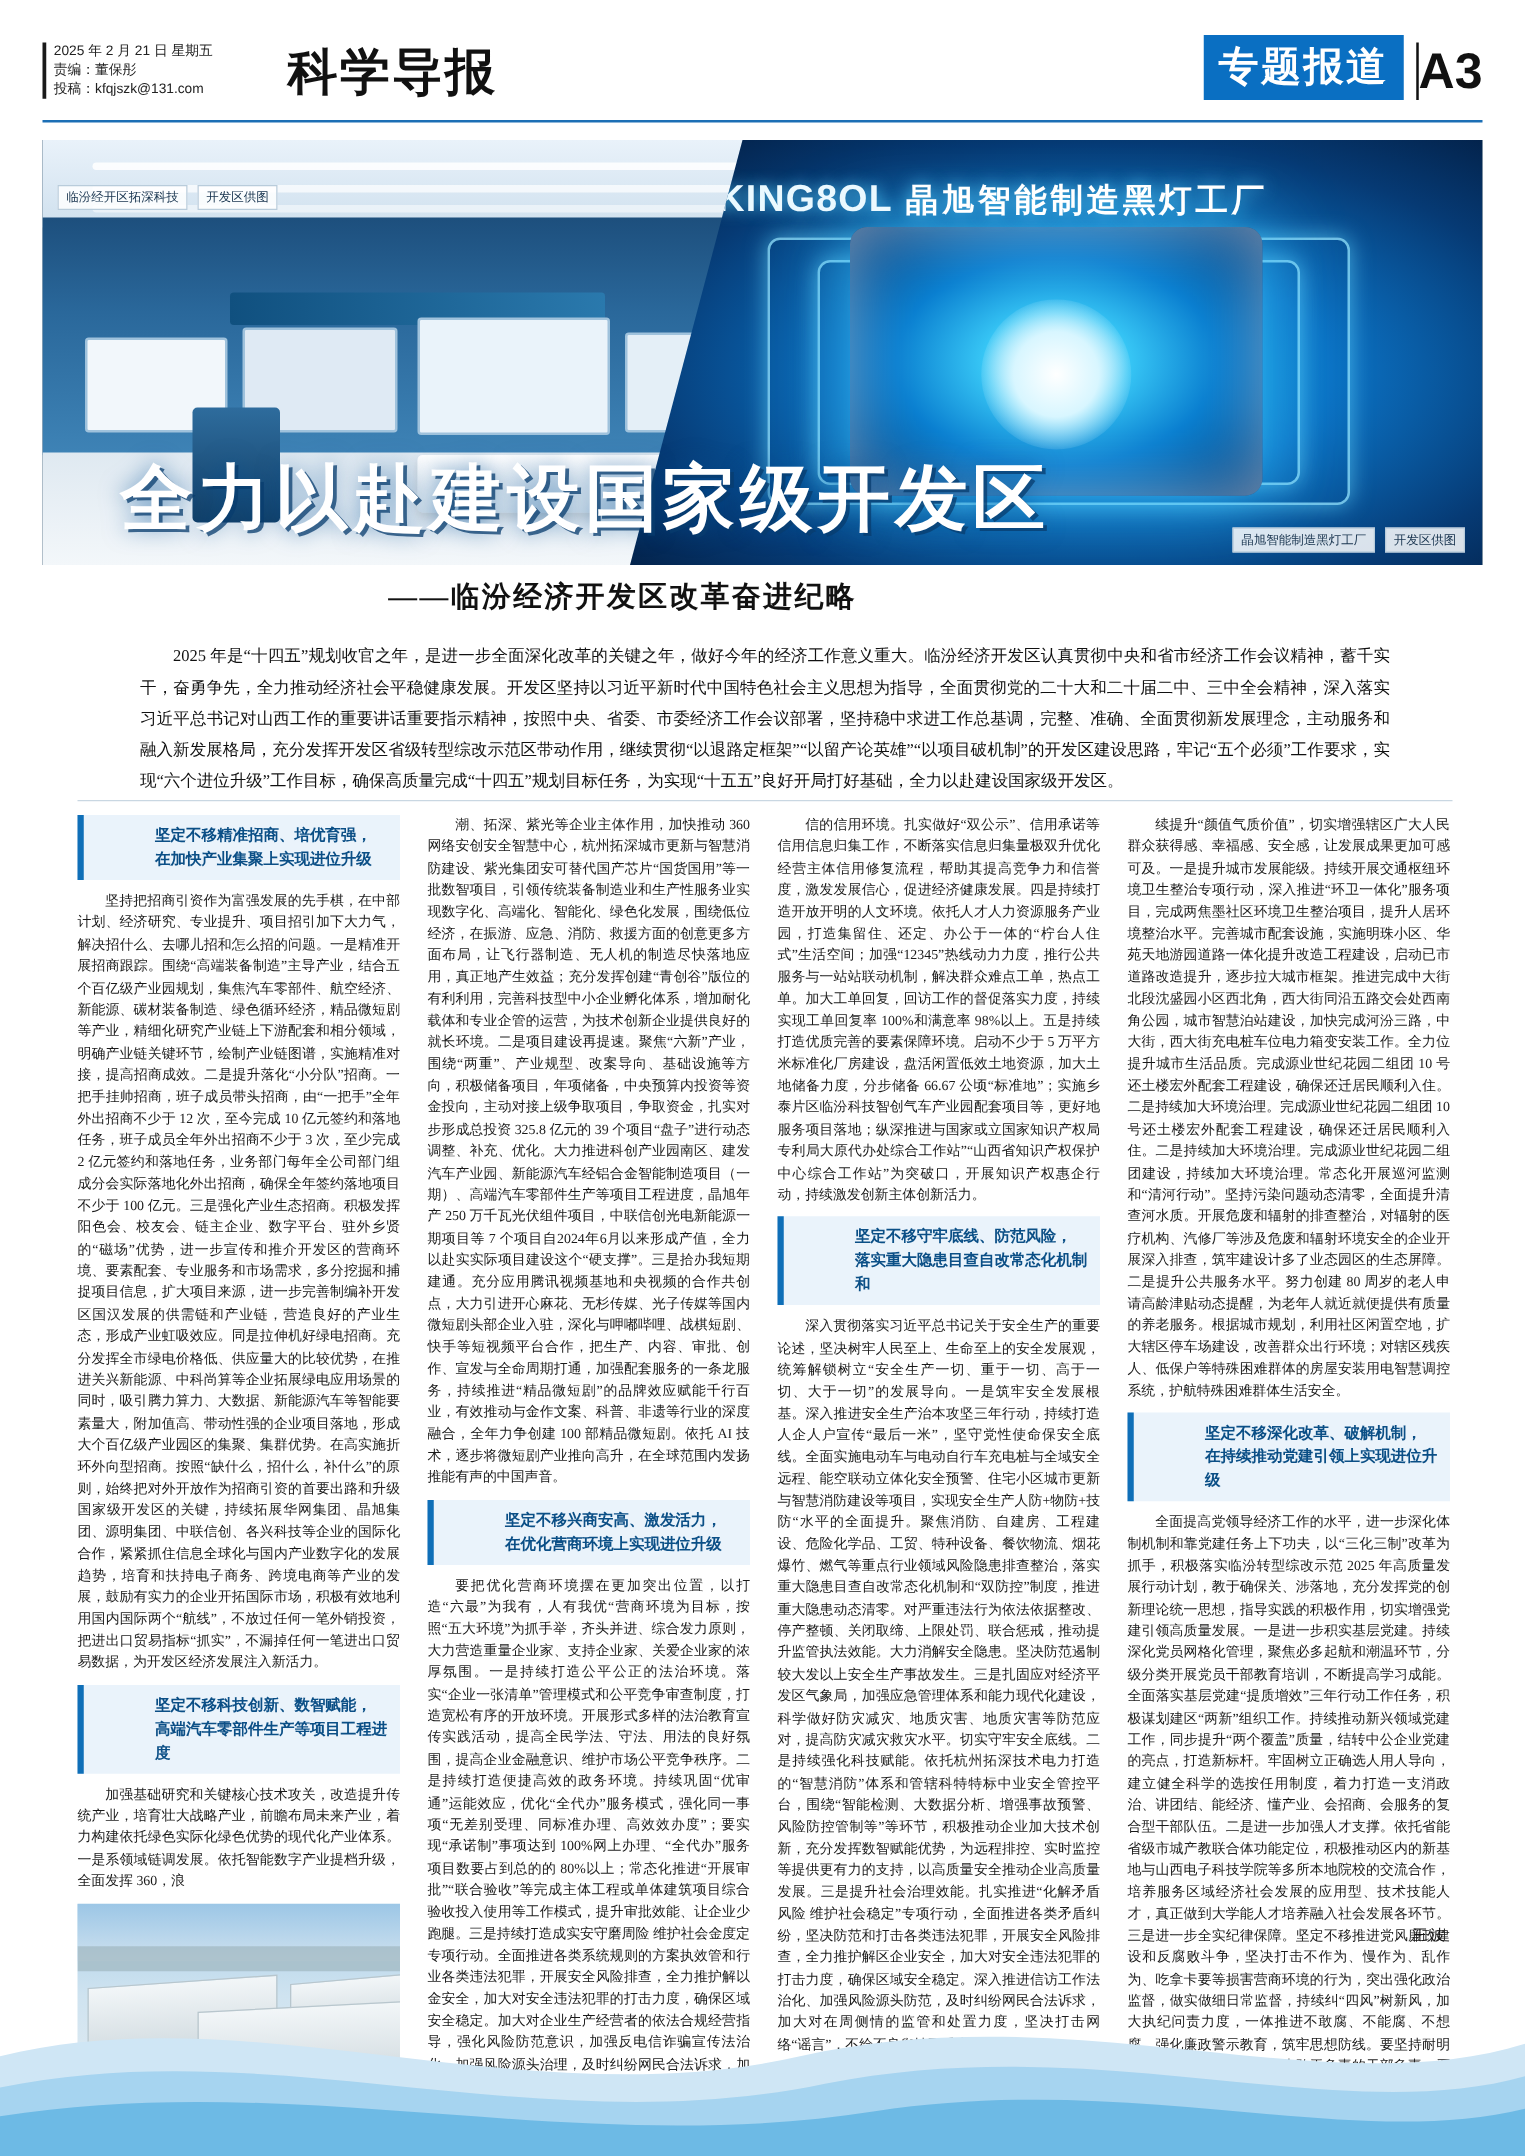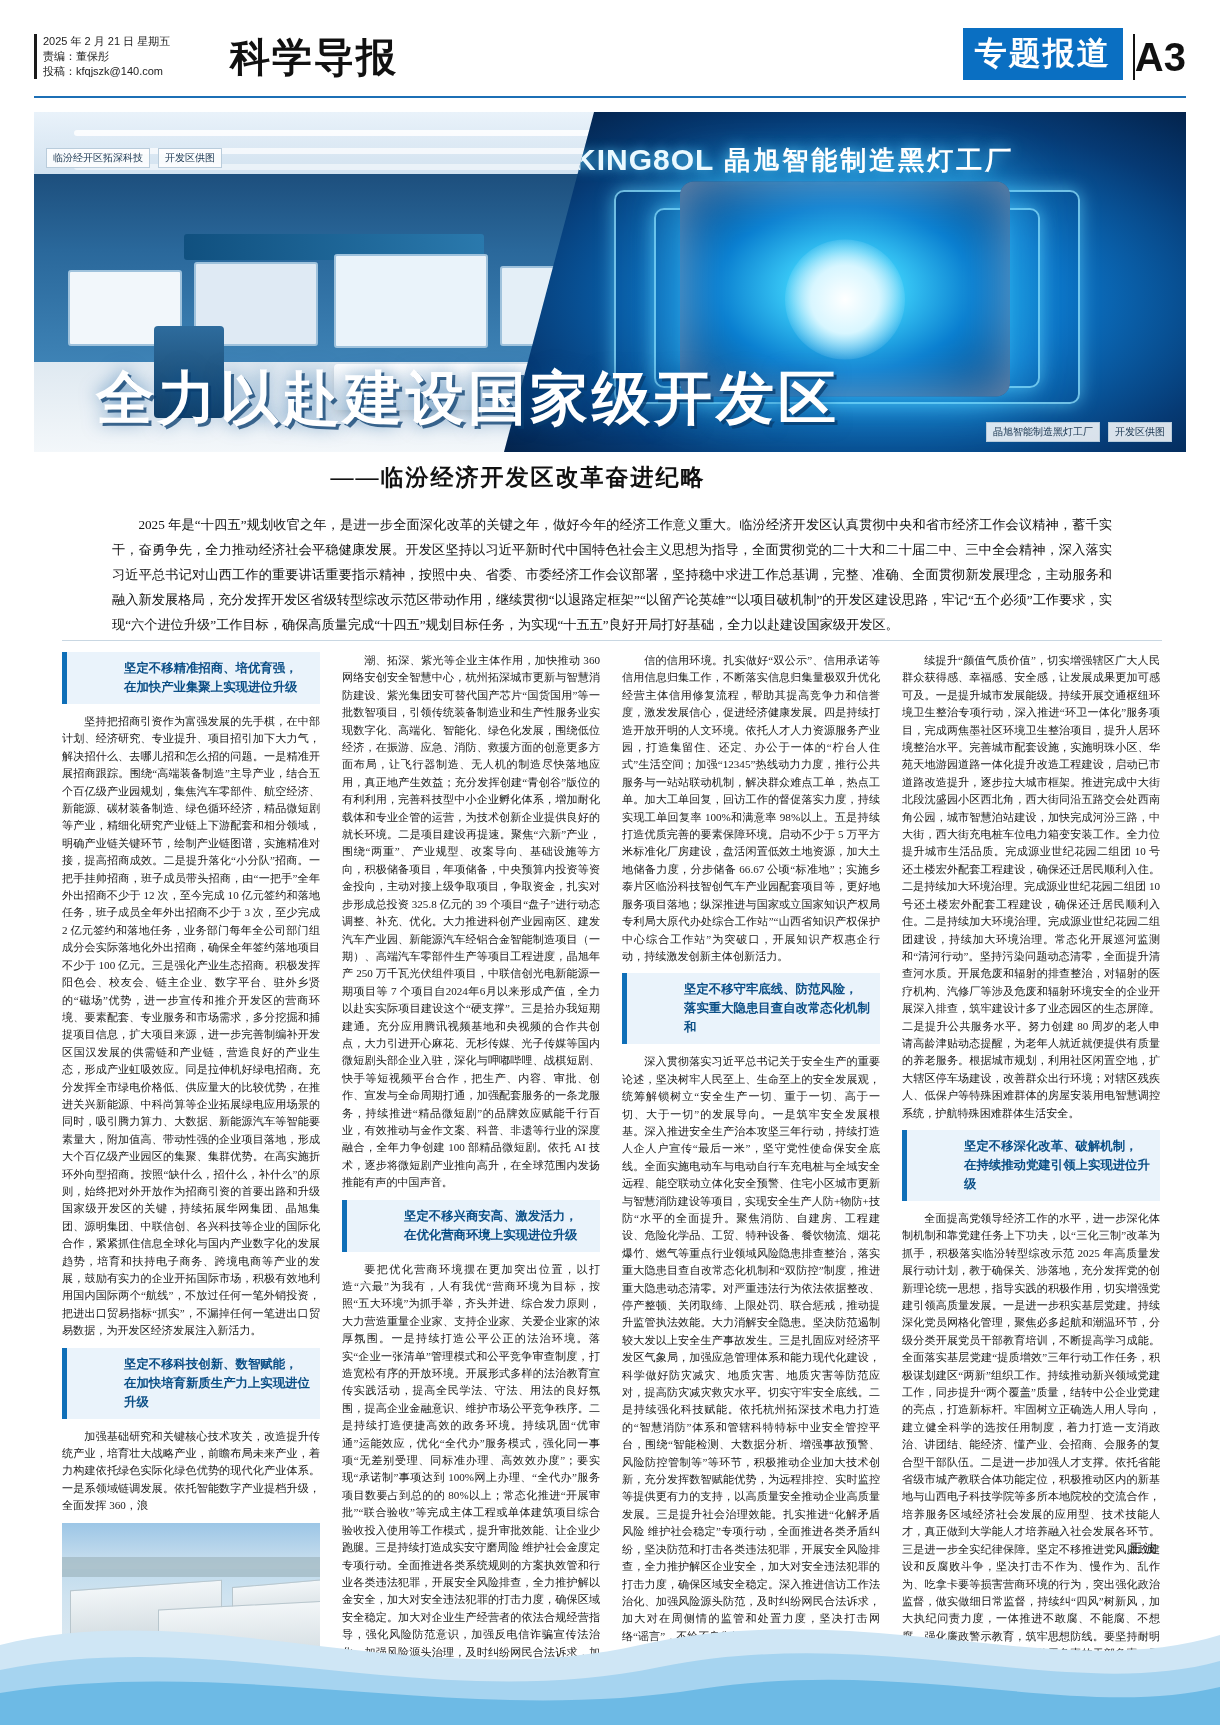--- a/index.html
+++ b/index.html
@@ -145,21 +145,20 @@
     font-family:"Liberation Serif", serif;font-weight:bold;
     font-size:58px;letter-spacing:4px;color:#ffffff;
     text-shadow:3px 3px 0 rgba(8,60,110,.75), 0 0 18px rgba(0,80,150,.6);
     white-space:nowrap;
   }
   
   .subhead{
     position:absolute;left:0;top:462px;width:996px;text-align:center;
     font-size:23px;font-weight:bold;letter-spacing:2px;color:#111;
     font-family:"Liberation Serif", serif;
-    padding-left:20px;
   }
   
   .lead{
     position:absolute;left:112px;top:512px;width:1000px;
     font-size:13.2px;line-height:25px;text-align:justify;text-indent:2em;
     color:#111;
   }
   .lead-rule{
     position:absolute;left:62px;top:640px;width:1100px;height:1px;background:#c9d7e2;
   }
@@ -209,21 +208,21 @@
 </style>
 </head>
 <body>
 
 <div class="page">
 
   <div class="masthead">
     <div class="mast-left">
       <div>2025 年 2 月 21 日 星期五</div>
       <div>责编：董保彤</div>
-      <div>投稿：kfqjszk@140.com</div>
+      <div>投稿：kfqjszk@131.com</div>
     </div>
     <div class="paper-name">
       <span>科学导报</span>
     </div>
     <div class="mast-right">
       <div class="topic-badge">专题报道</div>
       <div class="page-no">A3</div>
     </div>
   </div>
   <div class="mast-rule"></div>
@@ -273,21 +272,21 @@
   <div class="cols">
 
     <div class="col">
       <div class="sechead">
         <div>坚定不移精准招商、培优育强，</div>
         <div>在加快产业集聚上实现进位升级</div>
       </div>
       <p class="body">坚持把招商引资作为富强发展的先手棋，在中部计划、经济研究、专业提升、项目招引加下大力气，解决招什么、去哪儿招和怎么招的问题。一是精准开展招商跟踪。围绕“高端装备制造”主导产业，结合五个百亿级产业园规划，集焦汽车零部件、航空经济、新能源、碳材装备制造、绿色循环经济，精品微短剧等产业，精细化研究产业链上下游配套和相分领域，明确产业链关键环节，绘制产业链图谱，实施精准对接，提高招商成效。二是提升落化“小分队”招商。一把手挂帅招商，班子成员带头招商，由“一把手”全年外出招商不少于 12 次，至今完成 10 亿元签约和落地任务，班子成员全年外出招商不少于 3 次，至少完成 2 亿元签约和落地任务，业务部门每年全公司部门组成分会实际落地化外出招商，确保全年签约落地项目不少于 100 亿元。三是强化产业生态招商。积极发挥阳色会、校友会、链主企业、数字平台、驻外乡贤的“磁场”优势，进一步宣传和推介开发区的营商环境、要素配套、专业服务和市场需求，多分挖掘和捕捉项目信息，扩大项目来源，进一步完善制编补开发区国汉发展的供需链和产业链，营造良好的产业生态，形成产业虹吸效应。同是拉伸机好绿电招商。充分发挥全市绿电价格低、供应量大的比较优势，在推进关兴新能源、中科尚算等企业拓展绿电应用场景的同时，吸引腾力算力、大数据、新能源汽车等智能要素量大，附加值高、带动性强的企业项目落地，形成大个百亿级产业园区的集聚、集群优势。在高实施折环外向型招商。按照“缺什么，招什么，补什么”的原则，始终把对外开放作为招商引资的首要出路和升级国家级开发区的关键，持续拓展华网集团、晶旭集团、源明集团、中联信创、各兴科技等企业的国际化合作，紧紧抓住信息全球化与国内产业数字化的发展趋势，培育和扶持电子商务、跨境电商等产业的发展，鼓励有实力的企业开拓国际市场，积极有效地利用国内国际两个“航线”，不放过任何一笔外销投资，把进出口贸易指标“抓实”，不漏掉任何一笔进出口贸易数据，为开发区经济发展注入新活力。</p>
       <div class="sechead">
         <div>坚定不移科技创新、数智赋能，</div>
-        <div>在加快培育新质生产力上实现进位升级</div>
+        <div>高端汽车零部件生产等项目工程进度</div>
       </div>
       <p class="body">加强基础研究和关键核心技术攻关，改造提升传统产业，培育壮大战略产业，前瞻布局未来产业，着力构建依托绿色实际化绿色优势的现代化产业体系。一是系领域链调发展。依托智能数字产业提档升级，全面发挥 360，浪</p>
       <div class="photo">
         <div class="sky"></div>
         <div class="hill"></div>
         <div class="roof r4"></div>
         <div class="roof r1"></div>
         <div class="roof r2"></div>
         <div class="roof r3"></div>
         <div class="road"></div>

